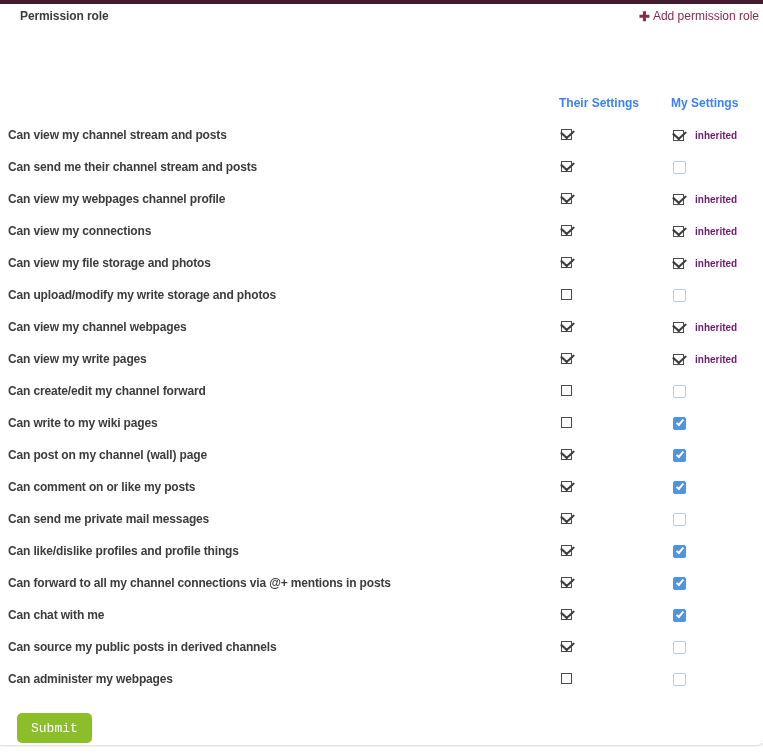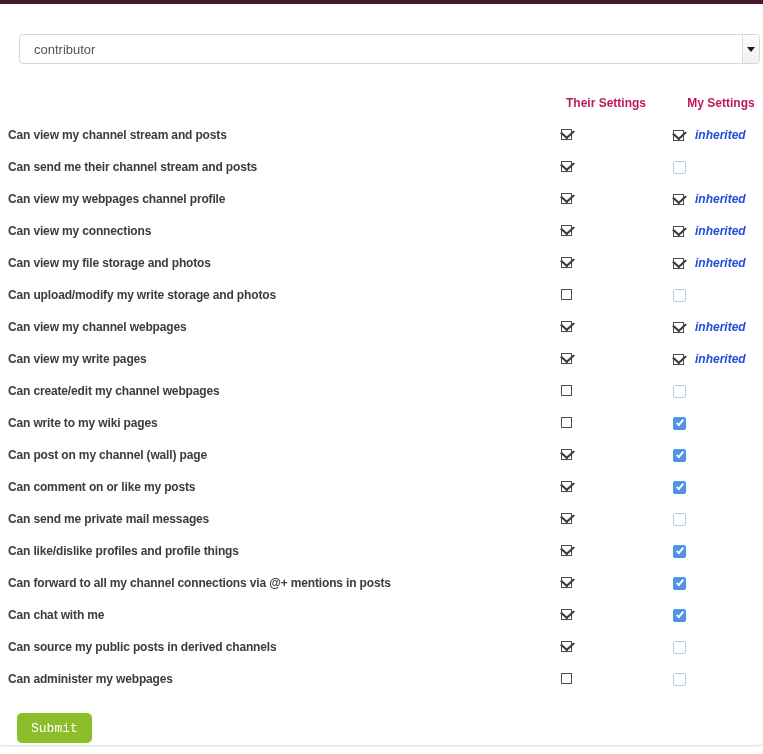--- a/index.html
+++ b/index.html
@@ -135,24 +135,24 @@
 
   
   .perm-table {
     position: absolute;
     top: 90px;
     left: 0;
     width: 763px;
     border-collapse: collapse;
   }
   .perm-table th {
-    text-align: center;
+    text-align: left;
     font-size: 12px;
     font-weight: bold;
-    color: #be185d;
+    color: #3b82f6;
     padding: 0 0 9px 0;
     vertical-align: bottom;
   }
   .col-label  { width: 531px; }
   .col-their  { width: 114px; }
   .col-mine   { width: 118px; }
 
   .perm-table td {
     padding: 0;
     height: 32px;
@@ -226,25 +226,24 @@
     top: 0.5px;
     width: 4px;
     height: 8px;
     border-right: 2px solid #ffffff;
     border-bottom: 2px solid #ffffff;
     transform: rotate(40deg);
     box-sizing: border-box;
   }
 
   .inherited-tag {
-    font-size: 12px;
+    font-size: 10px;
     font-weight: bold;
-    color: #1d4ed8;
+    color: #701a75;
     white-space: nowrap;
-    font-style: italic;
   }
   .inherited-tag:empty { display: none; }
 
   
   .submit-btn {
     position: absolute;
     left: 9px;
     top: 707px;
     min-width: 68px;
     height: 30px;
@@ -260,25 +259,28 @@
 </style>
 </head>
 <body>
 
 <div id="top-accent-bar"></div>
 
 <div id="content-card"></div>
 
 <div id="card-inner">
 
-
-  <div class="role-select-wrap">
-    <select class="role-select"><option>contributor</option></select>
-    <span class="select-arrow-box"></span>
+  <div class="section-header">
+    <div class="section-title">Permission role</div>
+    <a class="add-role-link">
+      <span class="plus-glyph">✚</span>
+      <span>Add permission role</span>
+    </a>
   </div>
+
 
   <table class="perm-table">
     <colgroup>
       <col class="col-label">
         <col class="col-their">
         <col class="col-mine">
     </colgroup>
     <thead>
       <tr>
         <th></th>
@@ -359,21 +361,21 @@
           <td class="perm-label">Can view my write pages</td>
           <td class="cell-their"><span class="cb-static checked"></span></td>
           <td class="cell-mine">
             <div class="mine-inner">
               <span class="cb-static checked"></span>
               <span class="inherited-tag">inherited</span>
             </div>
           </td>
         </tr>
         <tr>
-          <td class="perm-label">Can create/edit my channel webpages</td>
+          <td class="perm-label">Can create/edit my channel forward</td>
           <td class="cell-their"><span class="cb-static empty"></span></td>
           <td class="cell-mine">
             <div class="mine-inner">
               <span class="cb-live"></span>
             </div>
           </td>
         </tr>
         <tr>
           <td class="perm-label">Can write to my wiki pages</td>
           <td class="cell-their"><span class="cb-static empty"></span></td>

